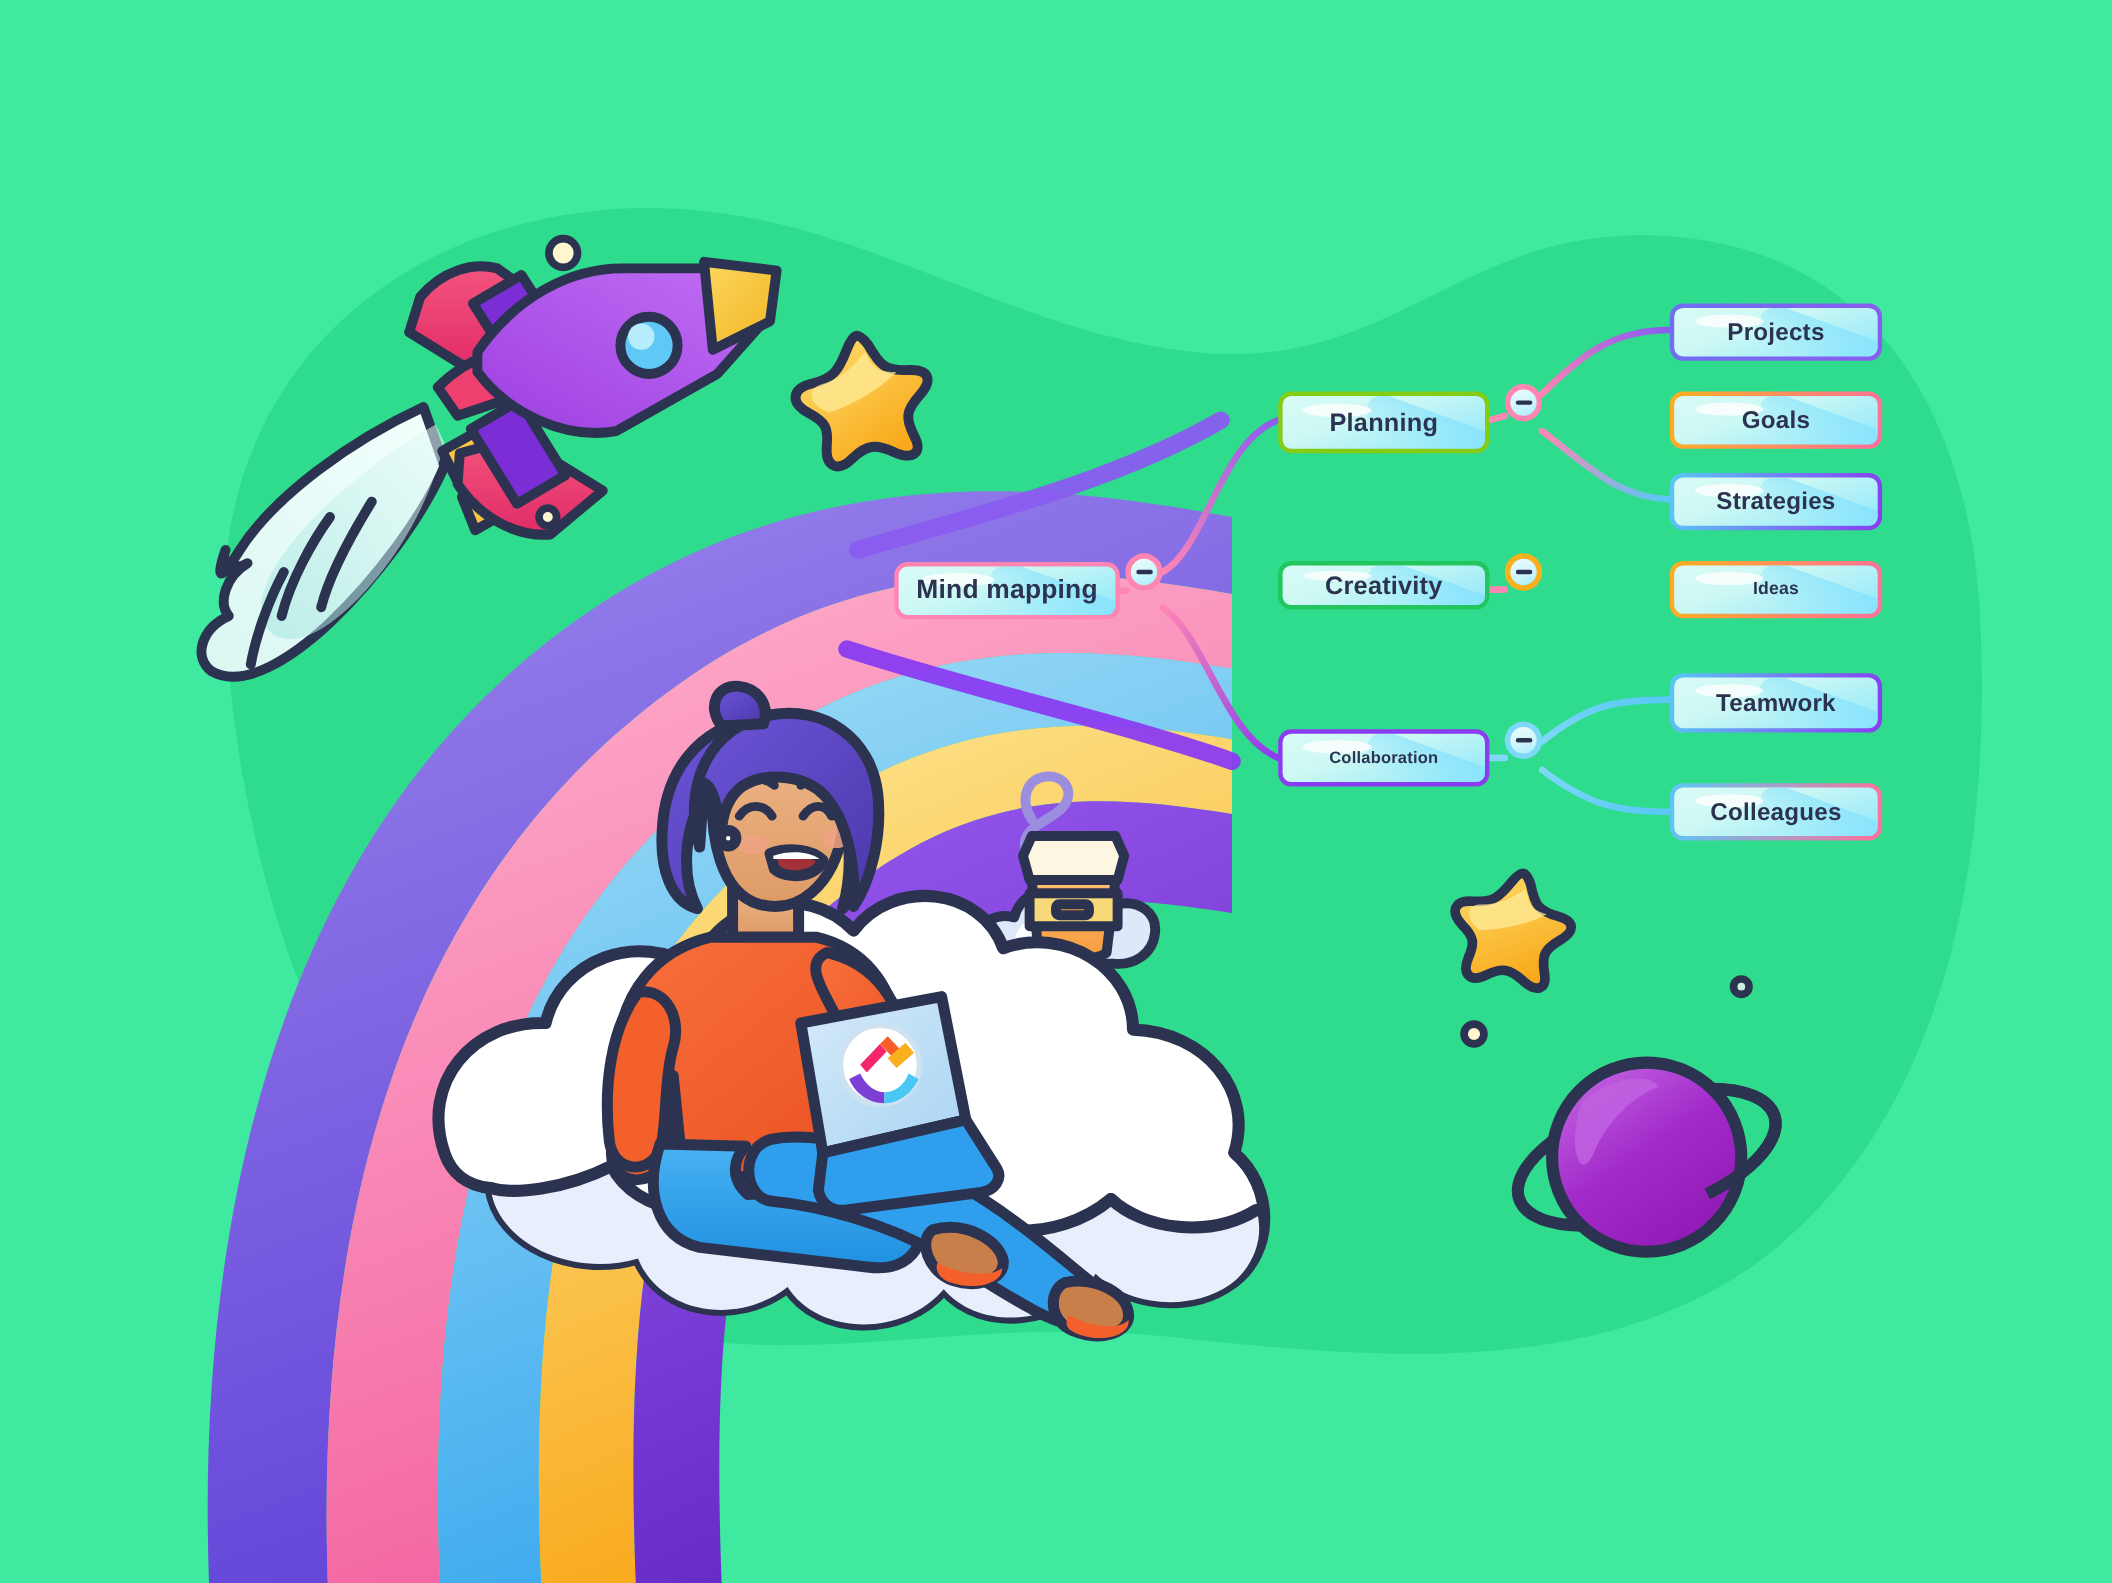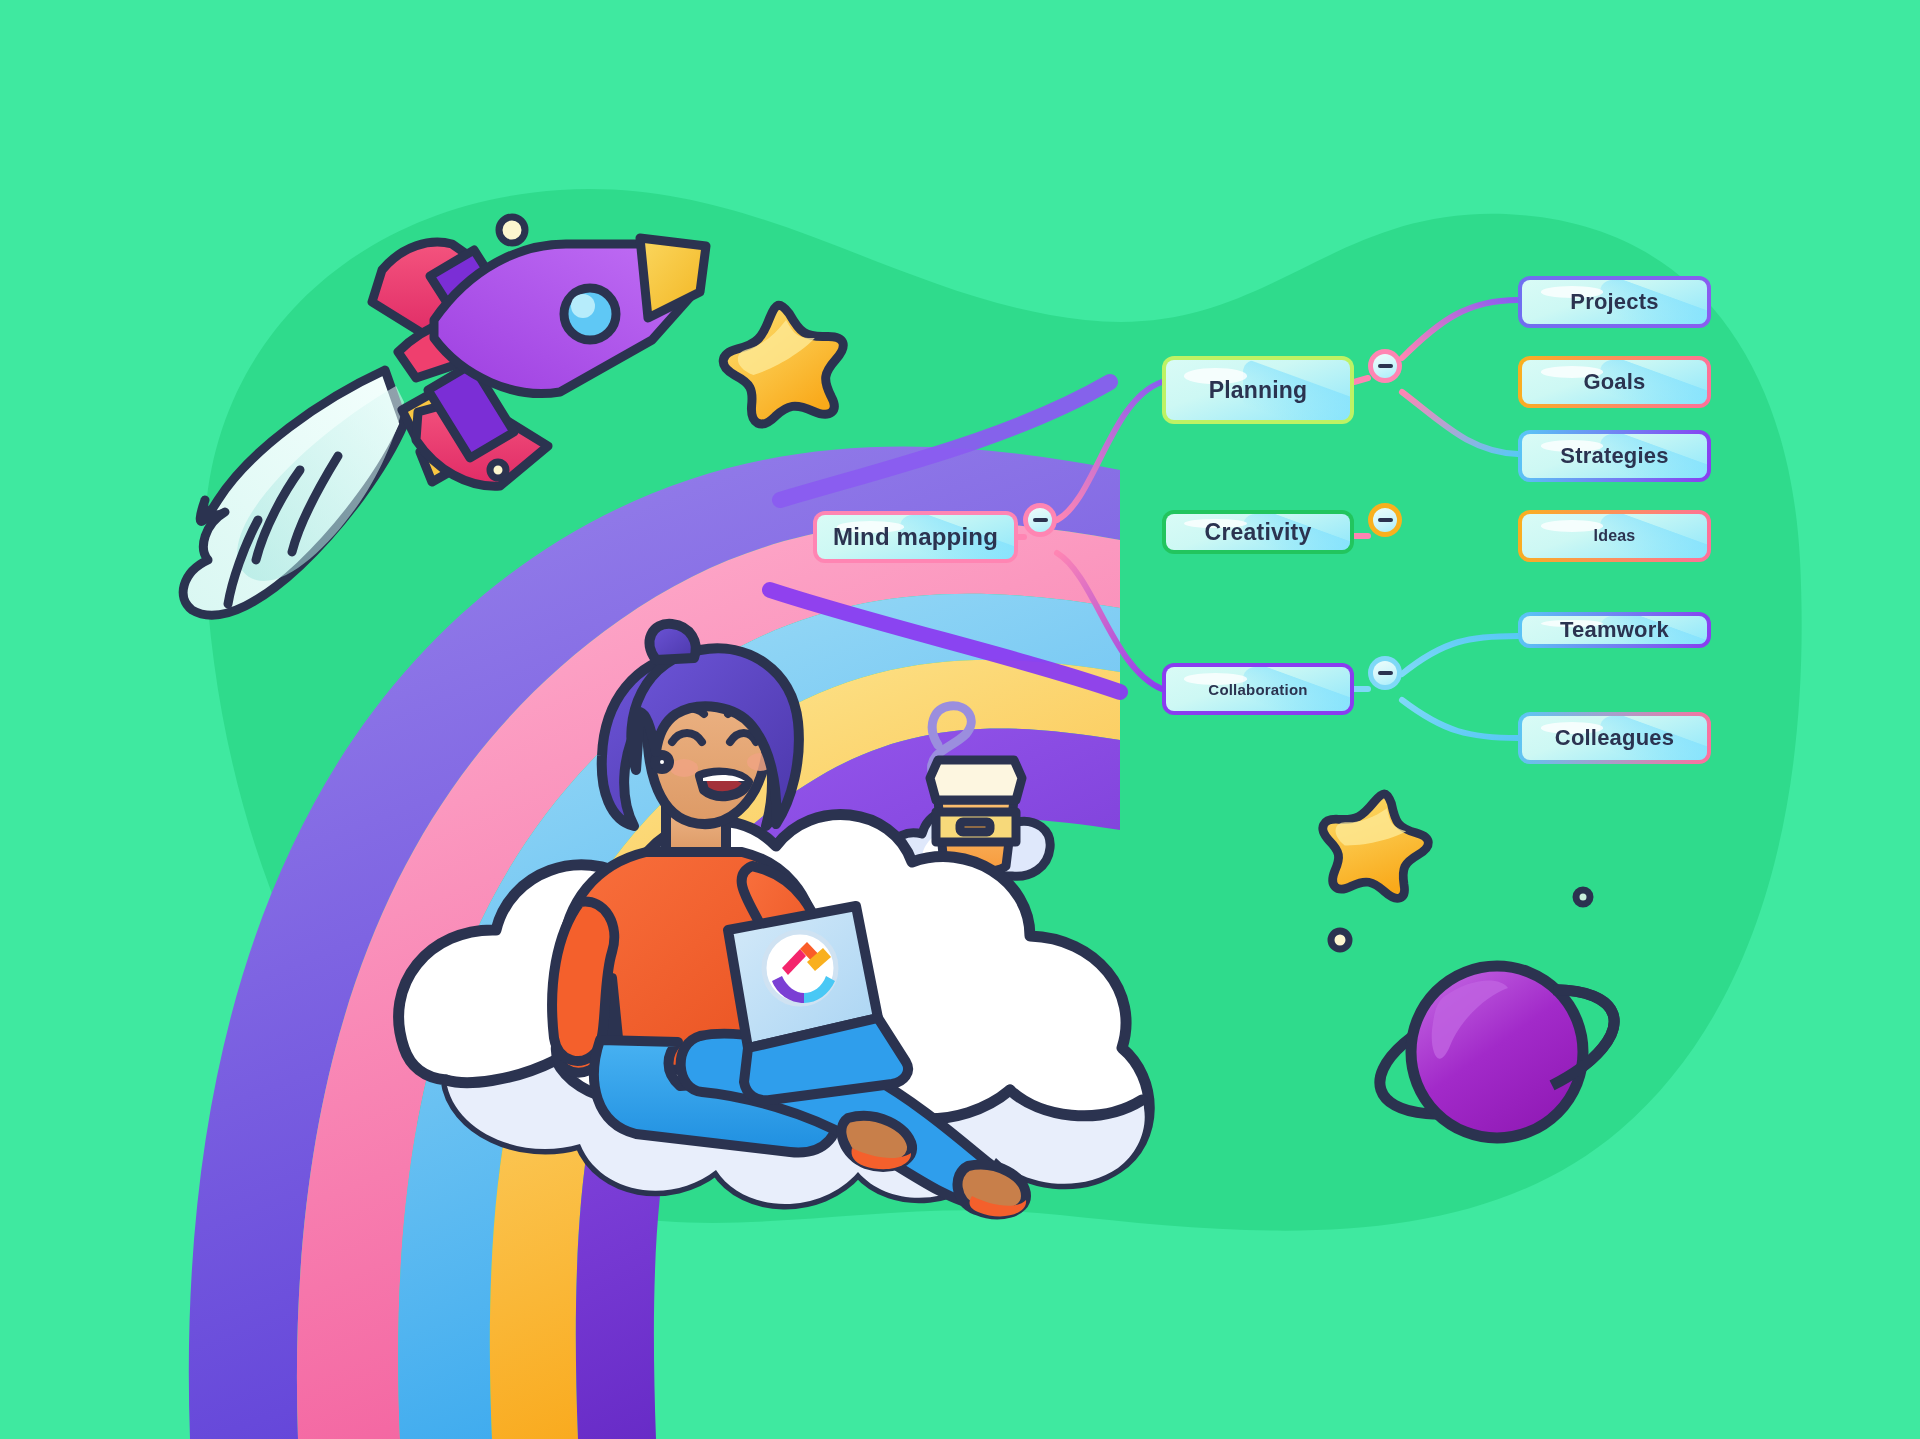--- a/index.html
+++ b/index.html
@@ -471,21 +471,21 @@
   </svg>
 
   <div id="nodes">
       <div class="node" style="left: 813px; top: 511px; width: 205px; height: 52px; font-size: 24px; background: rgb(255, 133, 179); padding: 16px;">
         <div class="node-inner">
           <div class="sheen"></div>
           <div class="gloss"></div>
         </div>
         <span class="node-label">Mind mapping</span>
       </div>
-      <div class="node" style="left: 1162px; top: 356px; width: 192px; height: 68px; font-size: 23px; background: #bef264; padding: 0px;">
+      <div class="node" style="left: 1162px; top: 356px; width: 192px; height: 56px; font-size: 23px; background: #84cc16; padding: 0px;">
         <div class="node-inner">
           <div class="sheen"></div>
           <div class="gloss"></div>
         </div>
         <span class="node-label">Planning</span>
       </div>
       <div class="node" style="left: 1518px; top: 276px; width: 193px; height: 52px; font-size: 22px; background: linear-gradient(100deg, rgb(111, 111, 240) 0%, rgb(138, 92, 240) 100%); padding: 0px;">
         <div class="node-inner">
           <div class="sheen"></div>
           <div class="gloss"></div>
@@ -520,21 +520,21 @@
         </div>
         <span class="node-label">Ideas</span>
       </div>
       <div class="node" style="left: 1162px; top: 663px; width: 192px; height: 52px; font-size: 15px; background: rgb(138, 60, 240); padding: 0px;">
         <div class="node-inner">
           <div class="sheen"></div>
           <div class="gloss"></div>
         </div>
         <span class="node-label">Collaboration</span>
       </div>
-      <div class="node" style="left: 1518px; top: 612px; width: 193px; height: 36px; font-size: 22px; background: linear-gradient(100deg, rgb(89, 200, 245) 0%, rgb(138, 60, 240) 100%); padding: 0px;">
+      <div class="node" style="left: 1518px; top: 612px; width: 193px; height: 54px; font-size: 22px; background: linear-gradient(100deg, rgb(89, 200, 245) 0%, rgb(138, 60, 240) 100%); padding: 0px;">
         <div class="node-inner">
           <div class="sheen"></div>
           <div class="gloss"></div>
         </div>
         <span class="node-label">Teamwork</span>
       </div>
       <div class="node" style="left: 1518px; top: 712px; width: 193px; height: 52px; font-size: 22px; background: linear-gradient(100deg, rgb(89, 200, 245) 0%, rgb(255, 111, 156) 100%); padding: 0px; text-align: center;">
         <div class="node-inner">
           <div class="sheen"></div>
           <div class="gloss"></div>

